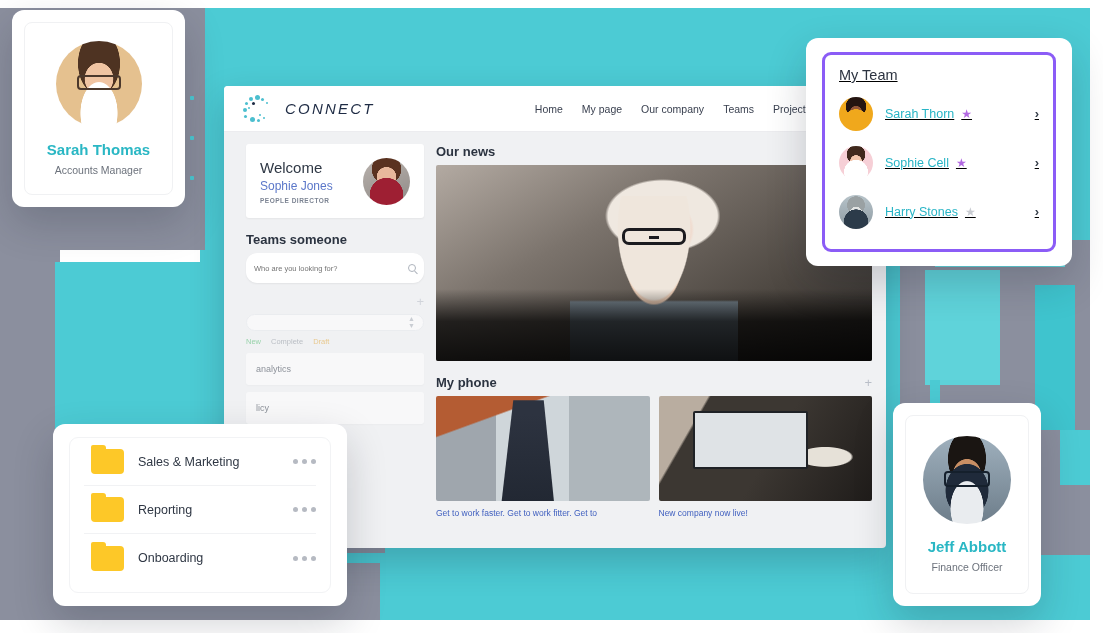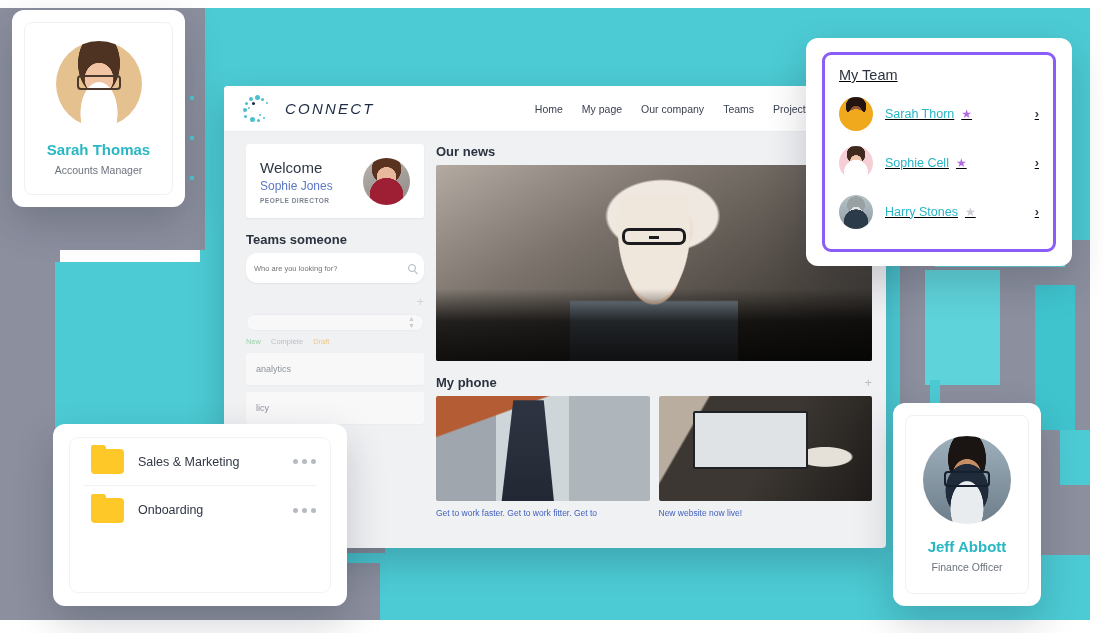--- a/index.html
+++ b/index.html
@@ -450,21 +450,21 @@
           <span class="plus-ico">+</span>
         </div>
 
         <div class="mynews-grid">
           <div class="news-card">
             <div class="news-img a"></div>
             <div class="news-ttl">Get to work faster. Get to work fitter. Get to</div>
           </div>
           <div class="news-card">
             <div class="news-img b"></div>
-            <div class="news-ttl">New website now live!</div>
+            <div class="news-ttl">New company now live!</div>
           </div>
         </div>
 
       </div>
     </div>
   </div>
 
   <div class="float card-sarah">
     <div class="card-inner">
       <span class="av-lg"></span>
@@ -514,20 +514,29 @@
         <span class="folder"></span>
         <span class="fold-name">Sales &amp; Marketing</span>
         <span class="dots">
             <i></i>
             <i></i>
             <i></i>
           </span>
       </div>
       <div class="fold-row">
         <span class="folder"></span>
+        <span class="fold-name">Reporting</span>
+        <span class="dots">
+            <i></i>
+            <i></i>
+            <i></i>
+          </span>
+      </div>
+      <div class="fold-row">
+        <span class="folder"></span>
         <span class="fold-name">Onboarding</span>
         <span class="dots">
             <i></i>
             <i></i>
             <i></i>
           </span>
       </div>
     </div>
   </div>
 

